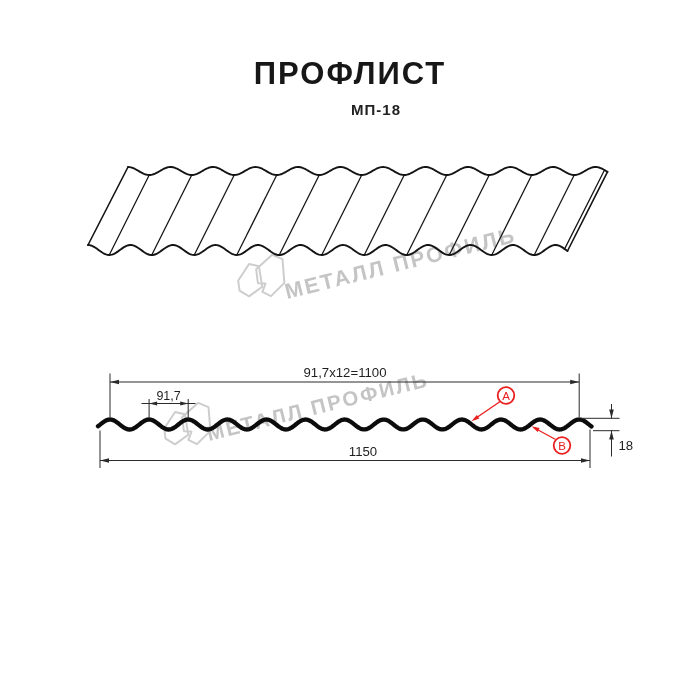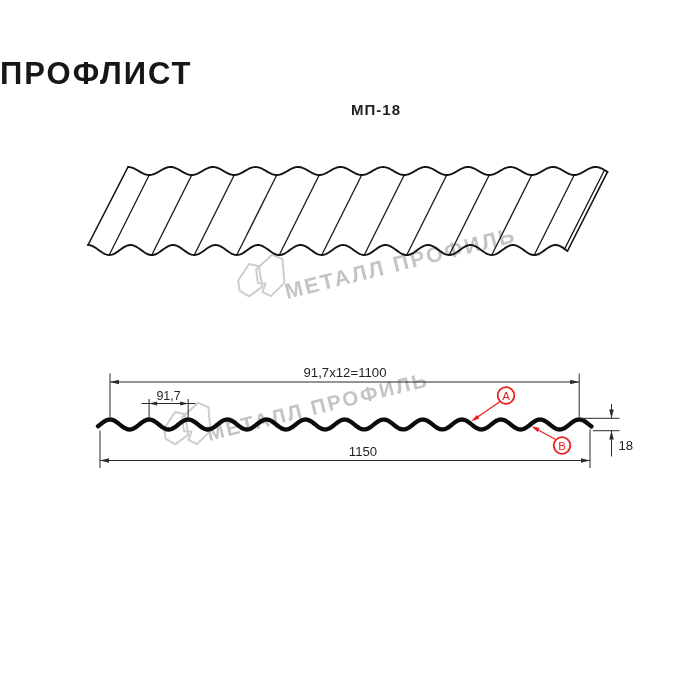--- a/index.html
+++ b/index.html
@@ -1,18 +1,18 @@
 <!DOCTYPE html>
 <html><head>
 <meta charset="utf-8">
 <style>
   html,body{margin:0;padding:0;background:#ffffff;}
   .page{position:relative;width:700px;height:700px;background:#fff;overflow:hidden;
         font-family:"Liberation Sans",sans-serif;}
-  .title{position:absolute;top:56px;left:0;width:700px;
+  .title{position:absolute;top:56px;left:0;width:700px;text-align:center;
          font-size:31px;line-height:36px;font-weight:800;letter-spacing:2px;color:#171717;}
   .subtitle{position:absolute;top:101px;left:0;width:664px;text-align:center;
          font-size:15px;font-weight:600;letter-spacing:1px;color:#222;padding-left:44px;}
   .footer{position:absolute;top:617px;left:0;width:700px;text-align:center;
          font-size:15.5px;font-weight:700;letter-spacing:0.8px;color:#262626;}
   svg.canvas{position:absolute;left:0;top:0;}
   
   .l19{stroke:#141414;stroke-width:1.9;fill:none;stroke-linecap:round;}
   .l16{stroke:#141414;stroke-width:1.6;stroke-linecap:round;}
   .l12{stroke:#141414;stroke-width:1.25;stroke-linecap:round;}

